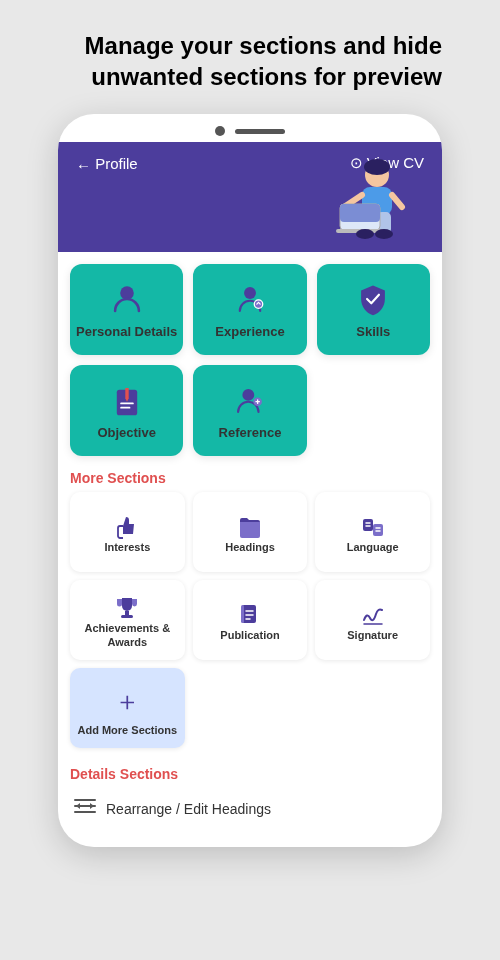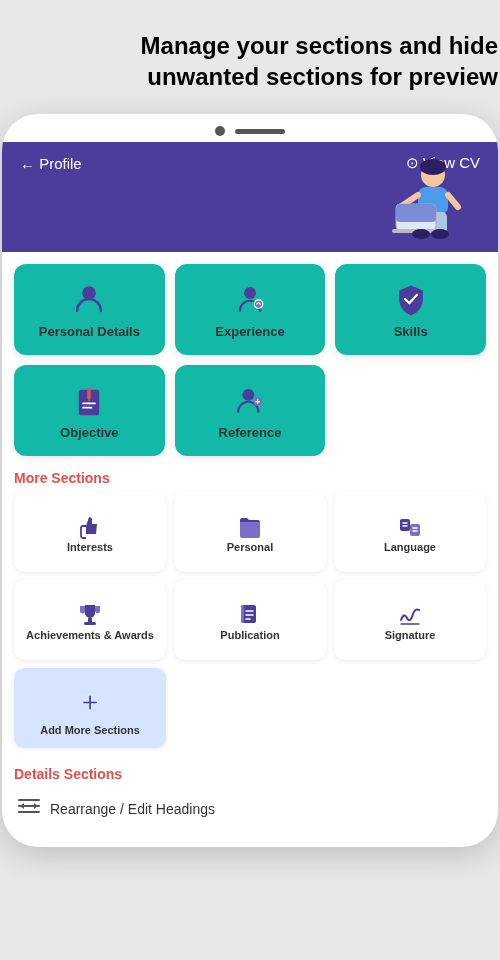--- a/index.html
+++ b/index.html
@@ -18,21 +18,21 @@
       font-size: 24px;
       font-weight: 700;
       color: #000000;
       text-align: right;
       margin-bottom: 22px;
       line-height: 1.3;
     }
 
     
     .phone-mockup {
-      width: 496px;
+      width: 384px;
       background: #fff;
       border-radius: 36px;
       box-shadow: 0 8px 32px rgba(0,0,0,0.18);
       overflow: hidden;
       padding-bottom: 20px;
       position: relative;
     }
 
     .phone-top-bar {
       display: flex;
@@ -320,21 +320,21 @@
             <path d="M9 12l3-9a3 3 0 013 3v4h5l-1 10H9V12z" fill="#4c3d9c"></path>
           </svg>
           <span class="secondary-label">Interests</span>
         </div>
 
         <div class="secondary-card">
           <svg width="26" height="26" viewBox="0 0 26 26" fill="none">
             <path d="M3 8h20v14a2 2 0 01-2 2H5a2 2 0 01-2-2V8z" fill="#7b6ec9"></path>
             <path d="M3 8V6a2 2 0 012-2h5l2 2h9a2 2 0 012 2H3z" fill="#4c3d9c"></path>
           </svg>
-          <span class="secondary-label">Personal</span>
+          <span class="secondary-label">Headings</span>
         </div>
 
         <div class="secondary-card">
           <svg width="26" height="26" viewBox="0 0 26 26" fill="none">
             <rect x="3" y="5" width="10" height="12" rx="2" fill="#4c3d9c"></rect>
             <line x1="6" y1="9" x2="10" y2="9" stroke="#fff" stroke-width="1.5" stroke-linecap="round"></line>
             <line x1="6" y1="12" x2="10" y2="12" stroke="#fff" stroke-width="1.5" stroke-linecap="round"></line>
             <rect x="13" y="10" width="10" height="12" rx="2" fill="#7b6ec9"></rect>
             <line x1="16" y1="14" x2="20" y2="14" stroke="#fff" stroke-width="1.5" stroke-linecap="round"></line>
             <line x1="16" y1="17" x2="20" y2="17" stroke="#fff" stroke-width="1.5" stroke-linecap="round"></line>

